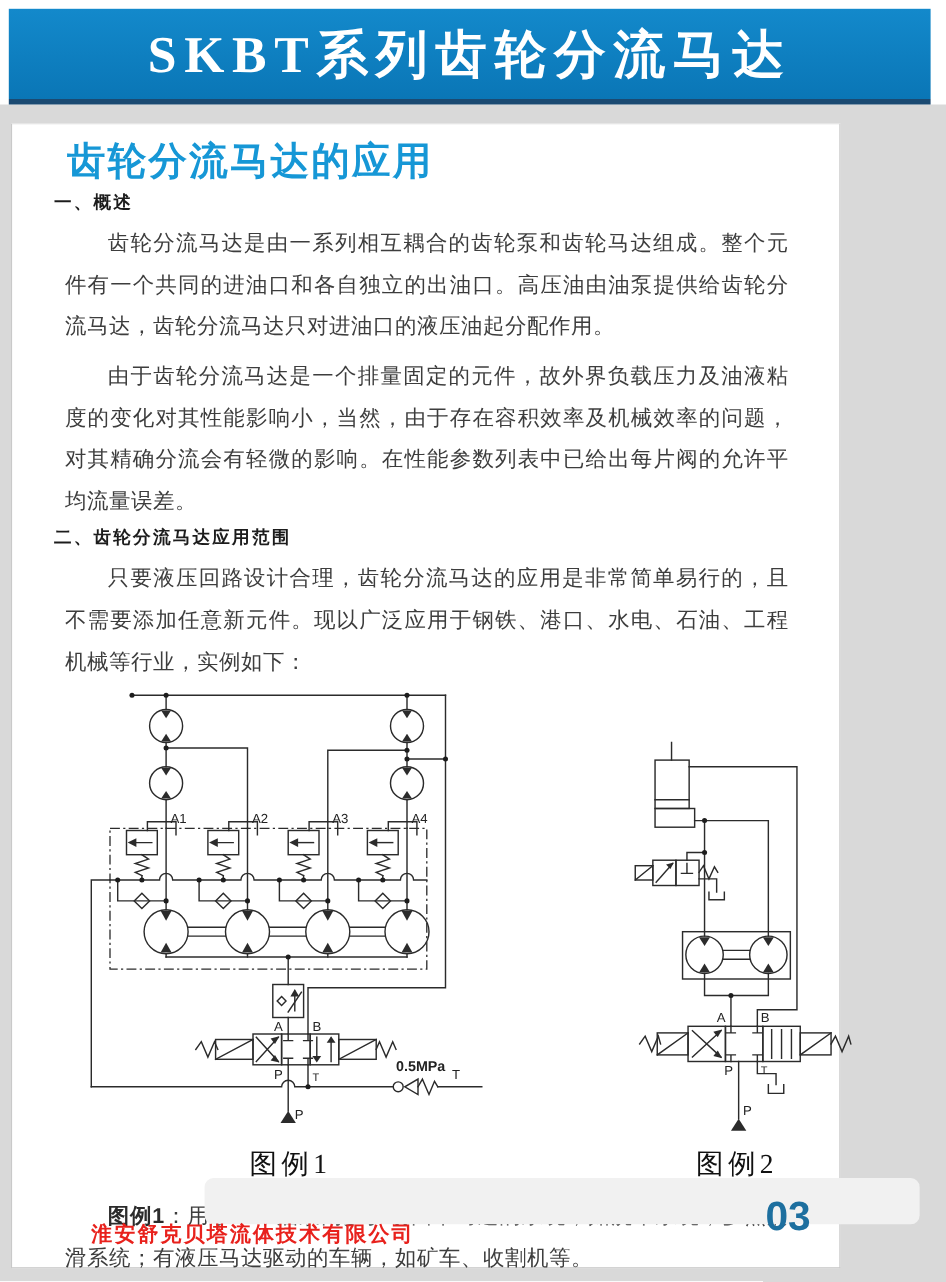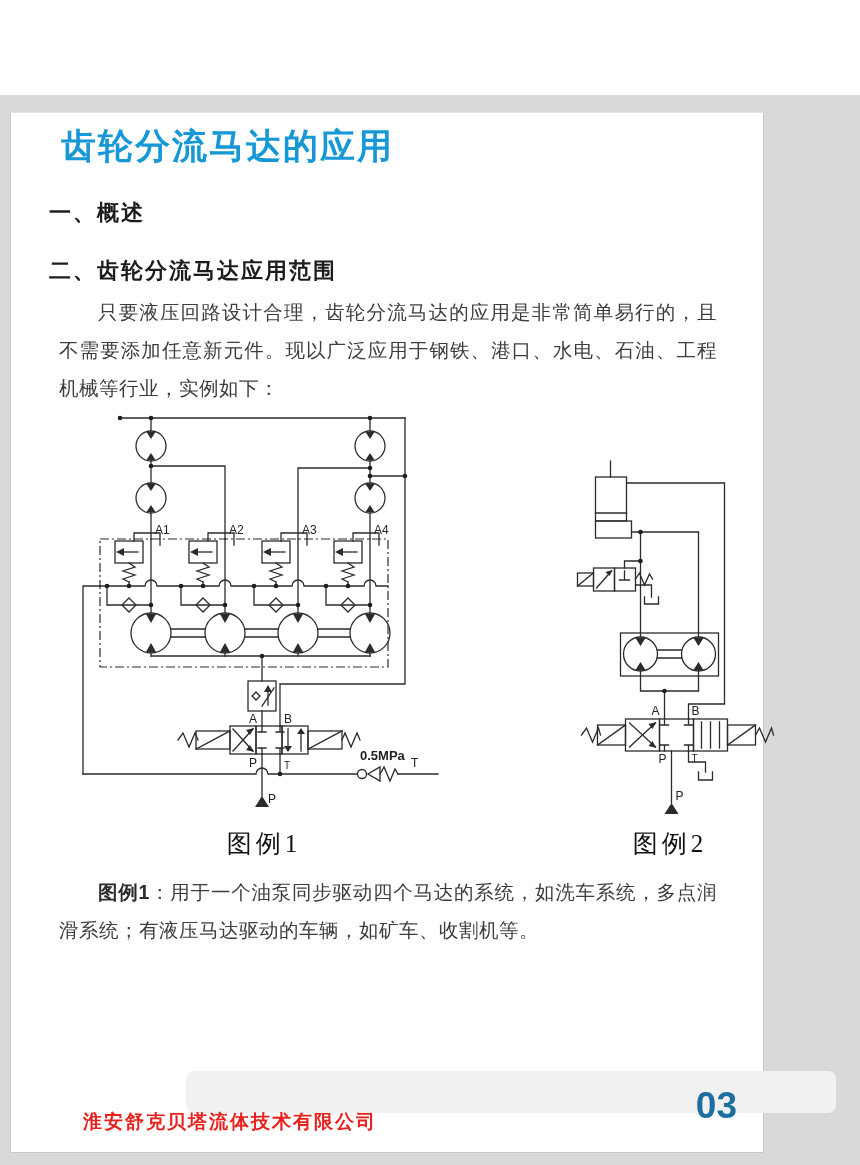--- a/index.html
+++ b/index.html
@@ -7,21 +7,21 @@
         font-family:"Liberation Sans",sans-serif;}
   .frame-gray{position:absolute;left:0;top:95px;width:860px;height:1070px;background:#d9d9d9;}
   .banner{position:absolute;left:8px;top:8px;width:838px;height:82px;
           background:linear-gradient(#1389cb,#0a76b6);
           border-bottom:5px solid #1b4a72;display:flex;align-items:center;justify-content:center;}
   .banner-title{color:#ffffff;font-family:"Liberation Serif",serif;font-weight:bold;
                 font-size:47px;letter-spacing:7px;white-space:nowrap;}
   .panel{position:absolute;left:10px;top:112px;width:754px;height:1041px;background:#ffffff;
          border:1px solid #c9c9c9;border-top:1px solid #e2e2e2;box-sizing:border-box;}
   .main-heading{margin:10px 0 0 50px;color:#1697d6;font-size:35px;font-weight:bold;letter-spacing:2px;}
-  .sec-heading{margin:28px 0 0 38px;color:#1c1c1c;font-size:22px;font-weight:bold;letter-spacing:2px;}
+  .sec-heading{margin:4px 0 0 38px;color:#1c1c1c;font-size:16px;font-weight:bold;letter-spacing:2px;}
   .body-p{margin:7px 46px 0 48px;font-size:19.5px;line-height:38px;color:#3d3d3d;
           text-align:justify;text-indent:2em;letter-spacing:0.5px;}
   .figures{position:relative;height:458px;margin-top:2px;}
   .fig-svg{position:absolute;}
   .fig-caption{position:absolute;width:170px;text-align:center;font-family:"Liberation Serif",serif;
                font-size:25px;color:#111;letter-spacing:4px;}
   .note-p{margin:6px 46px 0 48px;font-size:19.5px;line-height:38px;color:#3d3d3d;
           text-align:justify;text-indent:2em;letter-spacing:0.5px;}
   .note-label{font-weight:bold;color:#2b2b2b;}
   .footer-shade{position:absolute;left:175px;top:958px;width:650px;height:42px;background:#f1f1f1;border-radius:8px;}
@@ -35,25 +35,30 @@
   svg .dot{fill:#1d1d1d;stroke:none;}
   svg text{font-family:"Liberation Sans",sans-serif;fill:#222;}
   .t12{font-size:12px;} .t10{font-size:10px;} .t13b{font-size:13px;font-weight:bold;}
 </style>
 </head>
 <body>
 
 <div class="page">
   <div class="frame-gray"></div>
 
+  <div class="banner">
+    <div class="banner-title">SKBT系列齿轮分流马达</div>
+  </div>
 
   <div class="panel">
     <div class="main-heading">齿轮分流马达的应用</div>
 
     <div class="sec-heading">一、概述</div>
+    <p class="body-p">齿轮分流马达是由一系列相互耦合的齿轮泵和齿轮马达组成。整个元件有一个共同的进油口和各自独立的出油口。高压油由油泵提供给齿轮分流马达，齿轮分流马达只对进油口的液压油起分配作用。</p>
+    <p class="body-p">由于齿轮分流马达是一个排量固定的元件，故外界负载压力及油液粘度的变化对其性能影响小，当然，由于存在容积效率及机械效率的问题，对其精确分流会有轻微的影响。在性能参数列表中已给出每片阀的允许平均流量误差。</p>
 
     <div class="sec-heading">二、齿轮分流马达应用范围</div>
     <p class="body-p">只要液压回路设计合理，齿轮分流马达的应用是非常简单易行的，且不需要添加任意新元件。现以广泛应用于钢铁、港口、水电、石油、工程机械等行业，实例如下：</p>
 
     <div class="figures">
 
       <svg class="fig-svg" style="left:24px;top:0px;" width="430" height="420" viewBox="0 0 420 420">
 
         <g class="ln">
           <path d="M80 9 H365"></path>

